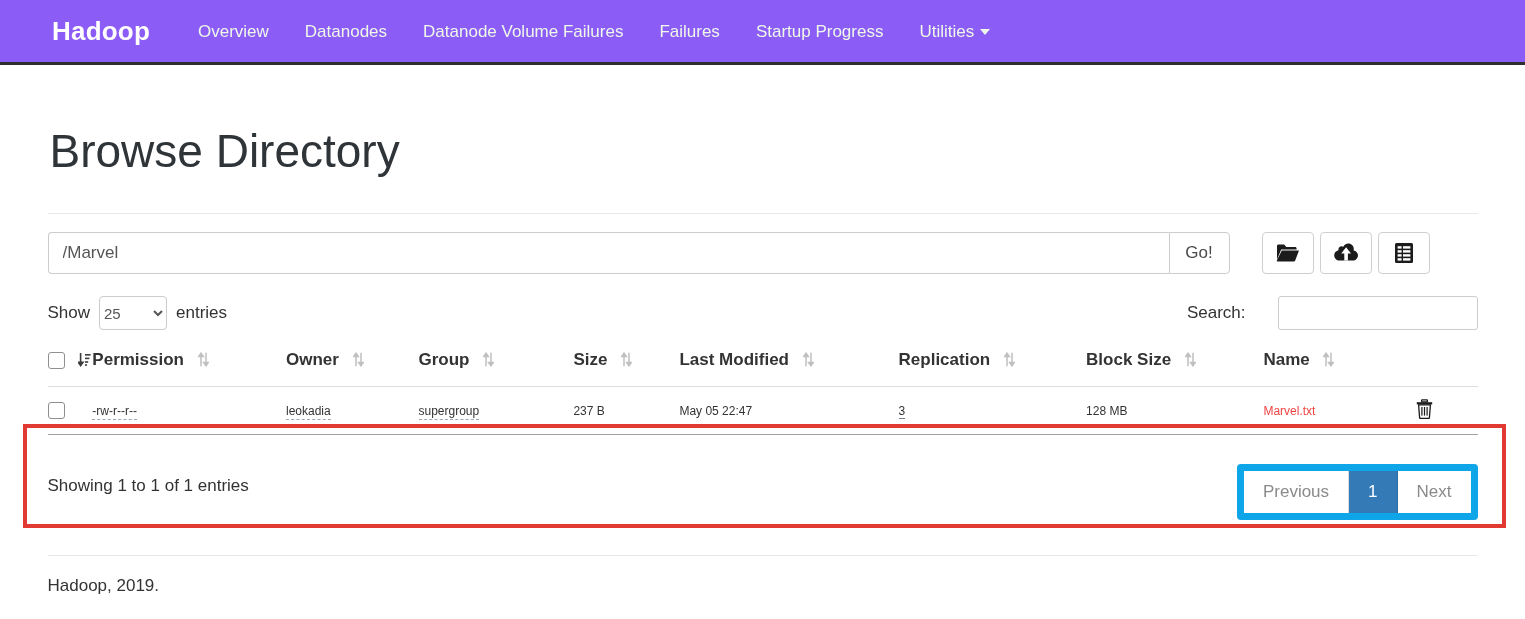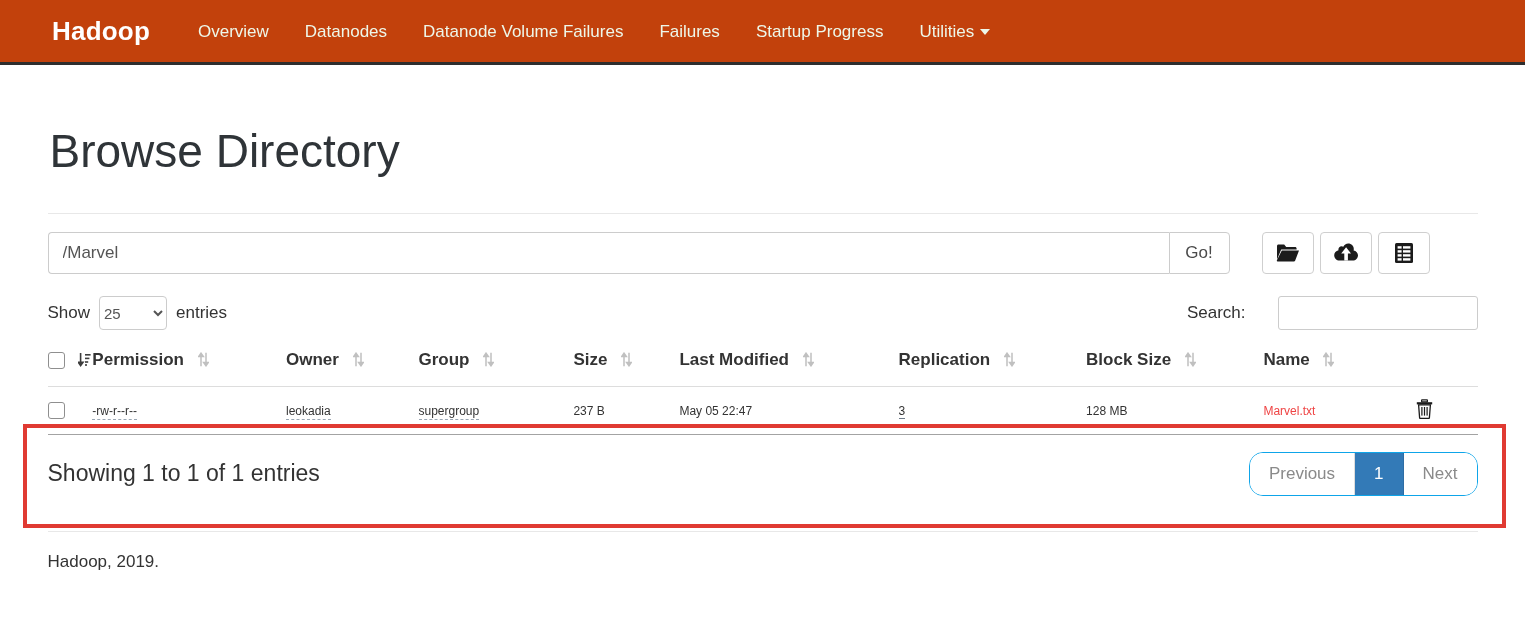--- a/index.html
+++ b/index.html
@@ -8,21 +8,21 @@
     width: 1525px; height: 619px;
     background: #ffffff;
     font-family: "Liberation Sans", sans-serif;
     color: #333333;
     overflow: hidden;
   }
 
   
   .navbar {
     height: 65px;
-    background: #c2410c;
+    background: #8b5cf6;
     border-bottom: 3px solid #2e2e2e;
     display: flex;
     align-items: center;
     padding-left: 52px;
   }
   .brand {
     color: #ffffff;
     font-size: 26px;
     font-weight: 700;
     letter-spacing: .2px;
@@ -235,26 +235,27 @@
   }
   .trash { cursor: pointer; display: inline-block; }
 
   
   .table-footer {
     display: flex;
     justify-content: space-between;
     align-items: center;
     margin-top: 17px;
   }
-  .info-text { font-size: 23px; color: #333333; }
+  .info-text { font-size: 17px; color: #333333; }
   .pagination {
     display: flex;
-    border-radius: 14px;
+    border-radius: 4px;
     overflow: hidden;
-    border: 1px solid #0ea5e9;
+    border: 7px solid #0ea5e9;
+    margin-top: 12px;
   }
   .page-btn {
     padding: 10px 19px;
     font-size: 17px;
     color: #8a8a8a;
     background: #ffffff;
     border-right: 1px solid #dddddd;
     cursor: pointer;
     user-select: none;
     line-height: 1.25;

